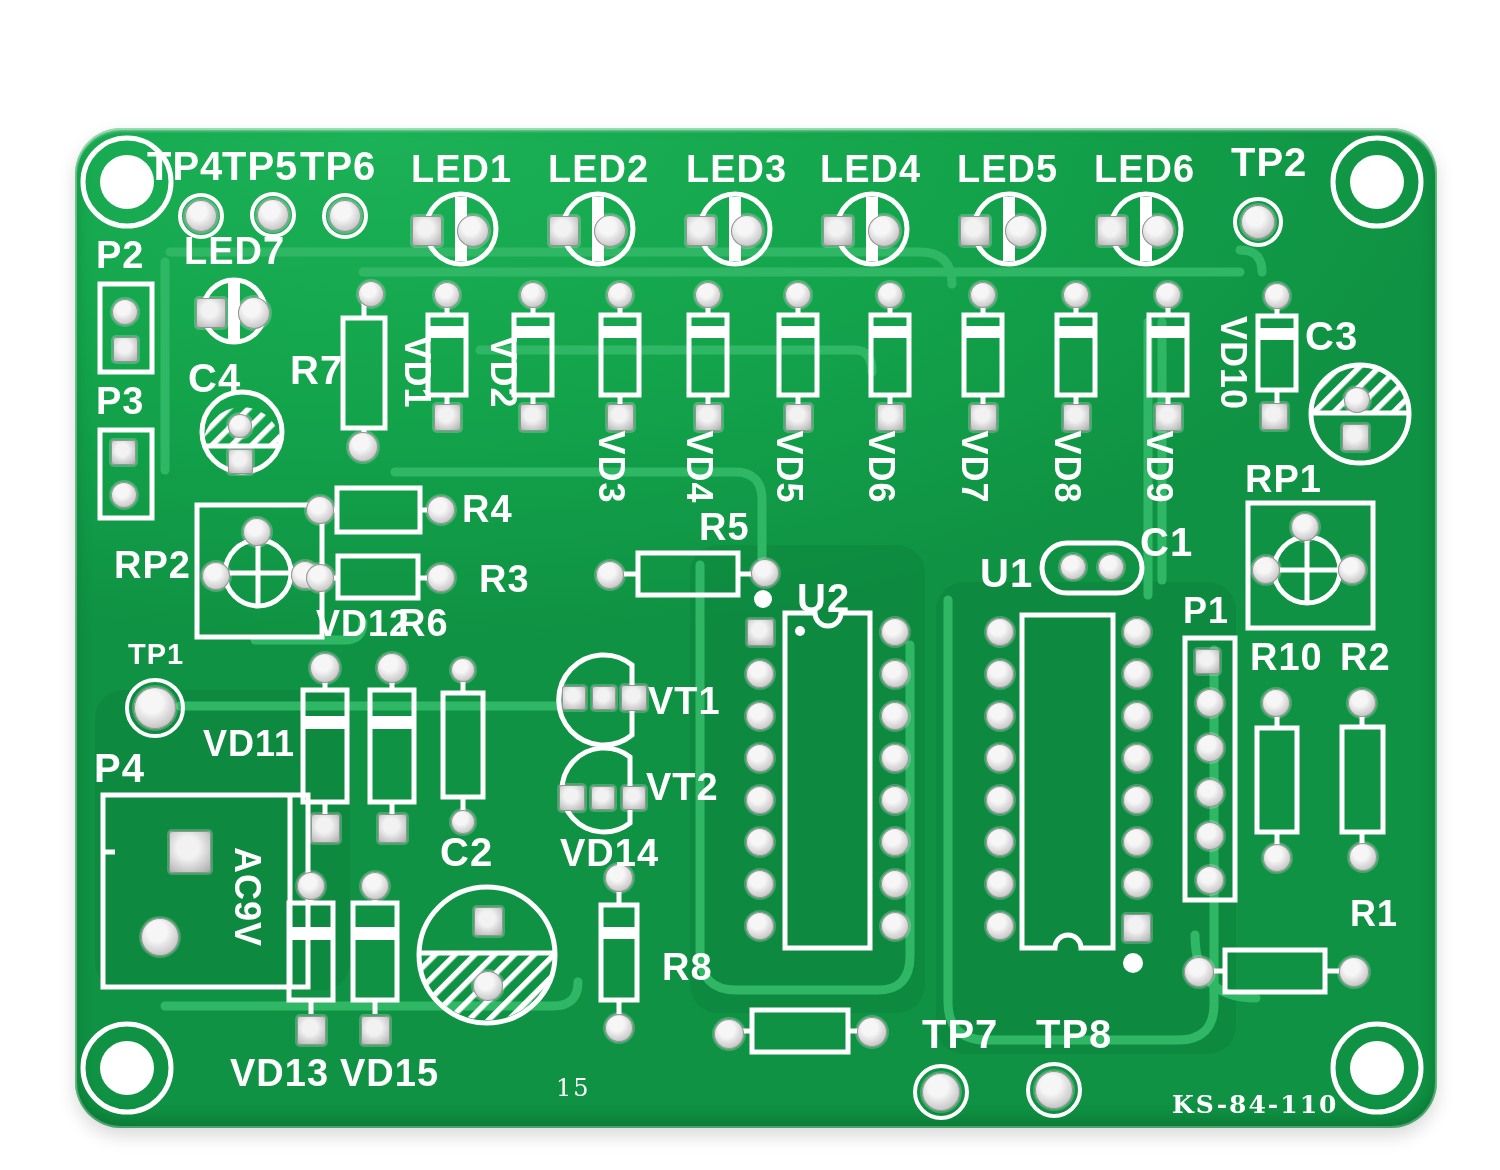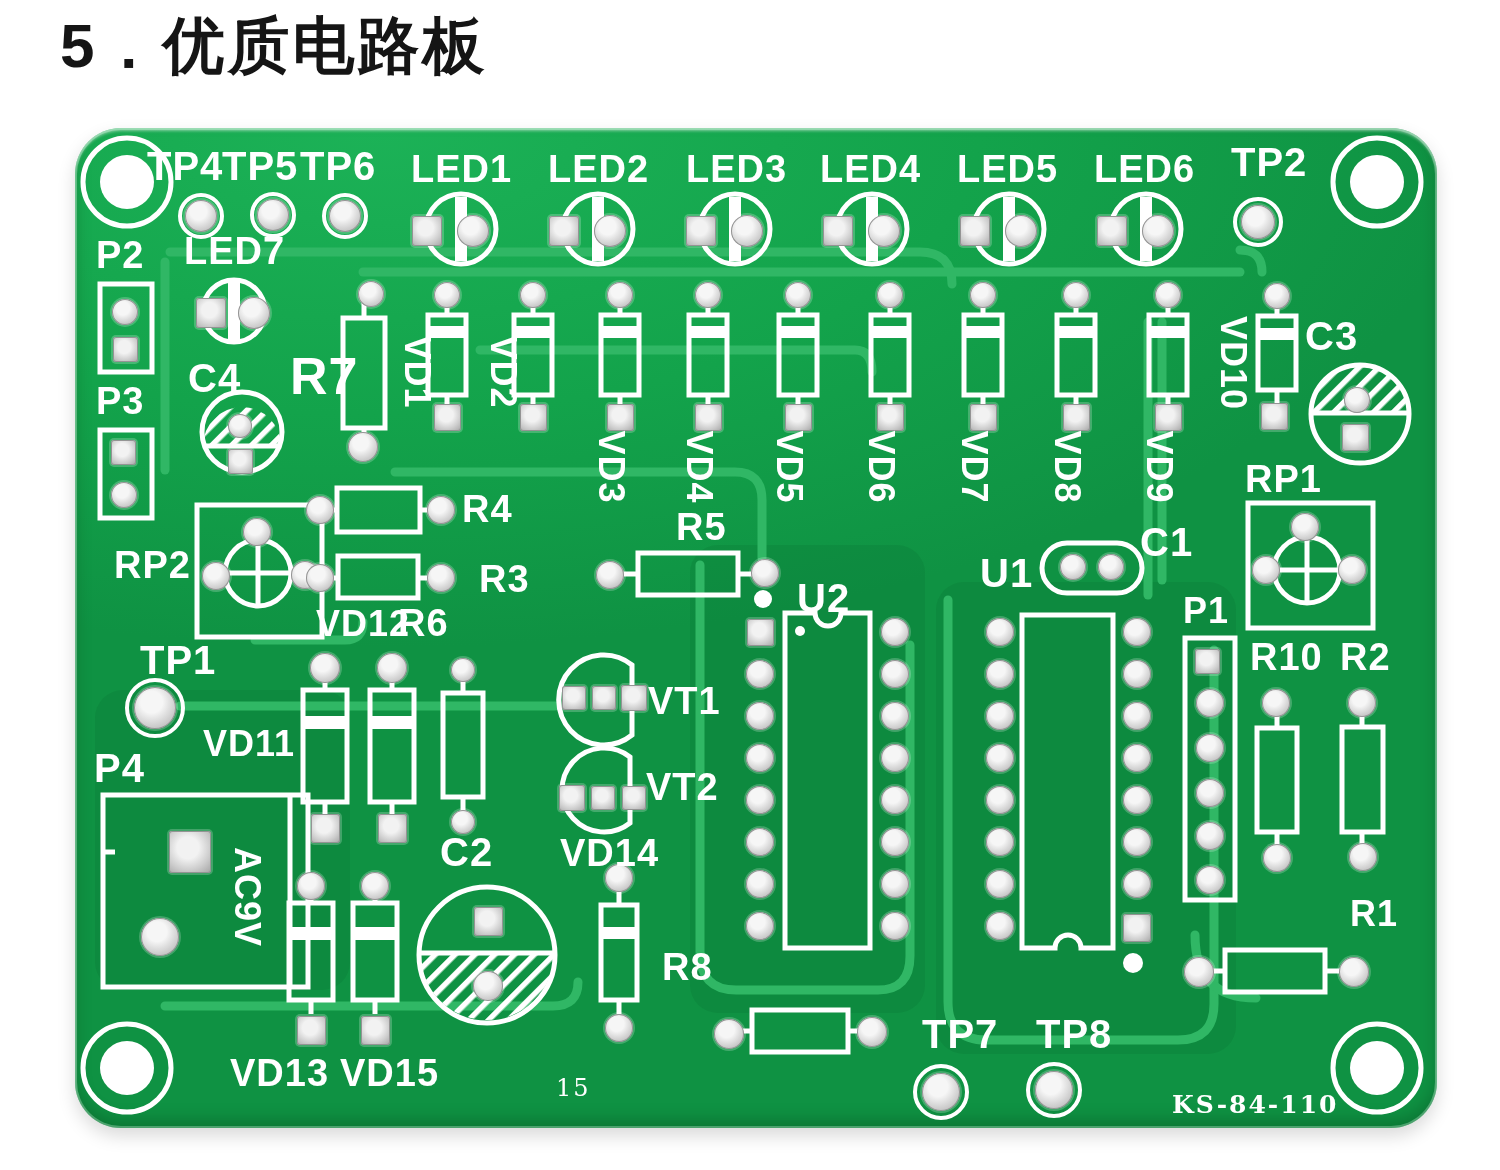--- a/index.html
+++ b/index.html
@@ -17,21 +17,20 @@
   .pad.sq{border-radius:3px;background:radial-gradient(circle at 45% 40%, #f2f2f2 0 32%, #cdcdcd 65%, #a2a2a2 100%);}
   .lb{position:absolute;color:#fff;font-weight:bold;font-size:38px;letter-spacing:1px;white-space:nowrap;line-height:1;}
   .rot{transform:translate(-50%,-50%) rotate(90deg);}
   .serif{font-family:"DejaVu Serif",serif;font-weight:normal;letter-spacing:2px;}
 </style>
 </head>
 <body>
 
 <div class="stage">
 
-  <div class="page-title">5．优质电路板</div>
 
   <div class="pcb"></div>
 
   <svg class="overlay" viewBox="0 0 1500 1170">
     <defs>
       <pattern id="hatch" width="14" height="14" patternUnits="userSpaceOnUse" patternTransform="rotate(45)">
         <rect width="5.5" height="14" fill="#ffffff"></rect>
       </pattern>
     </defs>
 
@@ -318,45 +317,45 @@
   <span class="lb" style="left:411px;top:150px">LED1</span>
   <span class="lb" style="left:548px;top:150px">LED2</span>
   <span class="lb" style="left:686px;top:150px">LED3</span>
   <span class="lb" style="left:820px;top:150px">LED4</span>
   <span class="lb" style="left:957px;top:150px">LED5</span>
   <span class="lb" style="left:1094px;top:150px">LED6</span>
   <span class="lb" style="left:1231px;top:142px;font-size:40px">TP2</span>
   <span class="lb" style="left:96px;top:236px">P2</span>
   <span class="lb" style="left:184px;top:232px">LED7</span>
   <span class="lb" style="left:188px;top:358px;font-size:40px">C4</span>
-  <span class="lb" style="left:290px;top:350px;font-size:52px">R7</span>
+  <span class="lb" style="left:290px;top:350px;font-size:40px">R7</span>
   <span class="lb rot" style="left:417px;top:372px;font-size:36px">VD1</span>
   <span class="lb rot" style="left:503px;top:372px;font-size:36px">VD2</span>
   <span class="lb" style="left:96px;top:382px">P3</span>
   <span class="lb rot" style="left:611px;top:467px;font-size:36px">VD3</span>
   <span class="lb rot" style="left:699px;top:467px;font-size:36px">VD4</span>
   <span class="lb rot" style="left:789px;top:467px;font-size:36px">VD5</span>
   <span class="lb rot" style="left:881px;top:467px;font-size:36px">VD6</span>
   <span class="lb rot" style="left:974px;top:467px;font-size:36px">VD7</span>
   <span class="lb rot" style="left:1067px;top:467px;font-size:36px">VD8</span>
   <span class="lb rot" style="left:1159px;top:467px;font-size:36px">VD9</span>
   <span class="lb rot" style="left:1233px;top:363px;font-size:36px">VD10</span>
   <span class="lb" style="left:1305px;top:316px;font-size:40px">C3</span>
   <span class="lb" style="left:1245px;top:460px">RP1</span>
   <span class="lb" style="left:114px;top:546px">RP2</span>
   <span class="lb" style="left:462px;top:490px">R4</span>
   <span class="lb" style="left:479px;top:560px">R3</span>
-  <span class="lb" style="left:676px;top:508px">R5</span>
+  <span class="lb" style="left:699px;top:508px">R5</span>
   <span class="lb" style="left:797px;top:578px;font-size:40px">U2</span>
   <span class="lb" style="left:980px;top:553px;font-size:40px">U1</span>
   <span class="lb" style="left:1140px;top:522px;font-size:40px">C1</span>
   <span class="lb" style="left:1183px;top:593px;font-size:36px">P1</span>
   <span class="lb" style="left:1250px;top:638px">R10</span>
   <span class="lb" style="left:1340px;top:638px">R2</span>
-  <span class="lb" style="left:140px;top:640px;font-size:40px">TP1</span>
+  <span class="lb" style="left:128px;top:640px;font-size:29px">TP1</span>
   <span class="lb" style="left:316px;top:606px;font-size:36px">VD12</span>
   <span class="lb" style="left:398px;top:604px">R6</span>
   <span class="lb" style="left:203px;top:726px;font-size:36px">VD11</span>
   <span class="lb" style="left:94px;top:748px;font-size:40px">P4</span>
   <span class="lb" style="left:648px;top:682px">VT1</span>
   <span class="lb" style="left:646px;top:768px">VT2</span>
   <span class="lb" style="left:560px;top:834px">VD14</span>
   <span class="lb" style="left:440px;top:832px;font-size:40px">C2</span>
   <span class="lb rot" style="left:247px;top:897px;font-size:36px">AC9V</span>
   <span class="lb" style="left:230px;top:1054px">VD13</span>

